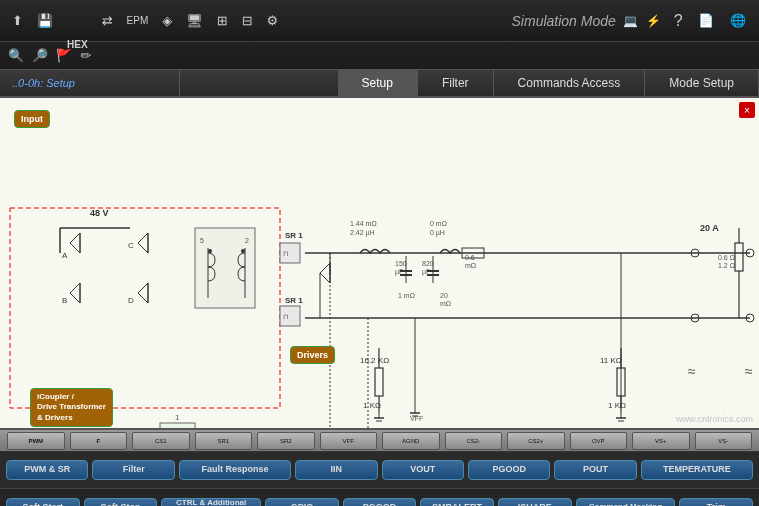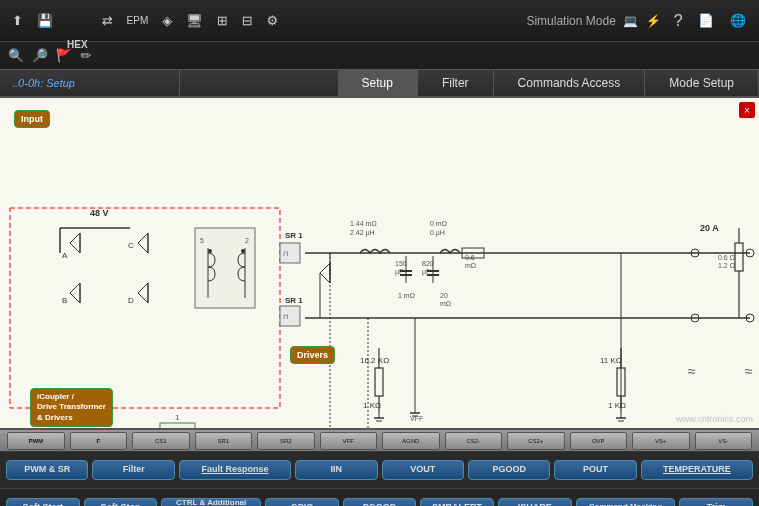--- a/index.html
+++ b/index.html
@@ -34,21 +34,22 @@
       cursor: pointer;
       padding: 2px 4px;
     }
     .toolbar-right {
       display: flex;
       align-items: center;
       gap: 8px;
     }
     .sim-mode-label {
       color: #aaa;
-      font-size: 12px;
+      font-size: 14px;
+      font-style: italic;
     }
     .toolbar-icon-sm {
       color: #bbb;
       font-size: 12px;
       cursor: pointer;
     }
 
     
     #toolbar2 {
       width: 100%;
@@ -178,21 +179,21 @@
       text-align: center;
       display: flex;
       align-items: center;
       justify-content: center;
       border-radius: 4px;
       border: 1px solid #4a8aaa;
       cursor: pointer;
       padding: 2px 3px;
       line-height: 1.1;
     }
-    .ctrl-btn.wide { flex: 1.4; text-decoration: underline; }
+    .ctrl-btn.wide { flex: 1.4; }
 
     
     .schematic-label {
       position: absolute;
       background: #a16207;
       color: #fff;
       font-size: 9px;
       font-weight: bold;
       padding: 3px 6px;
       border-radius: 4px;

